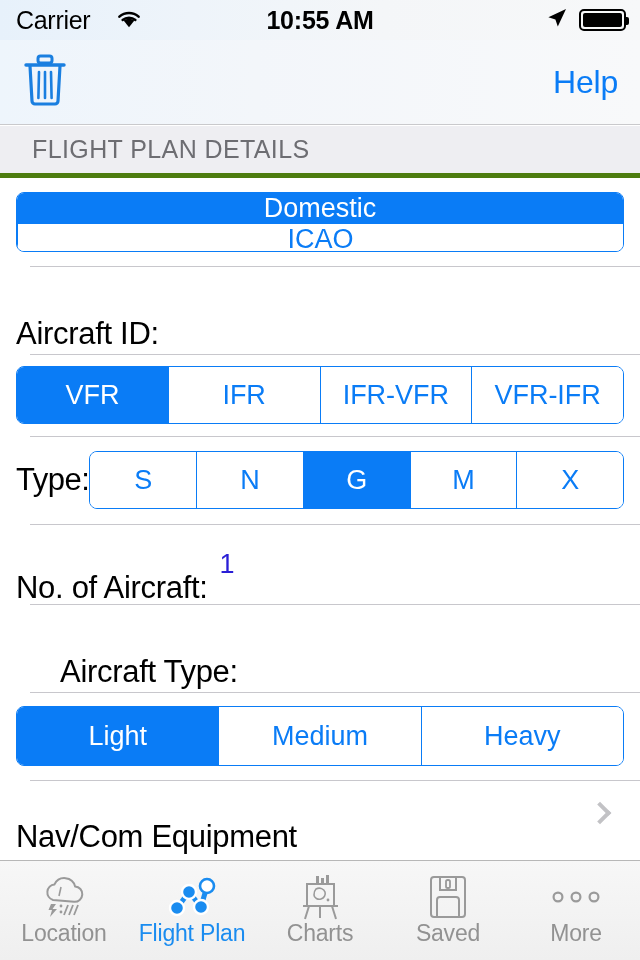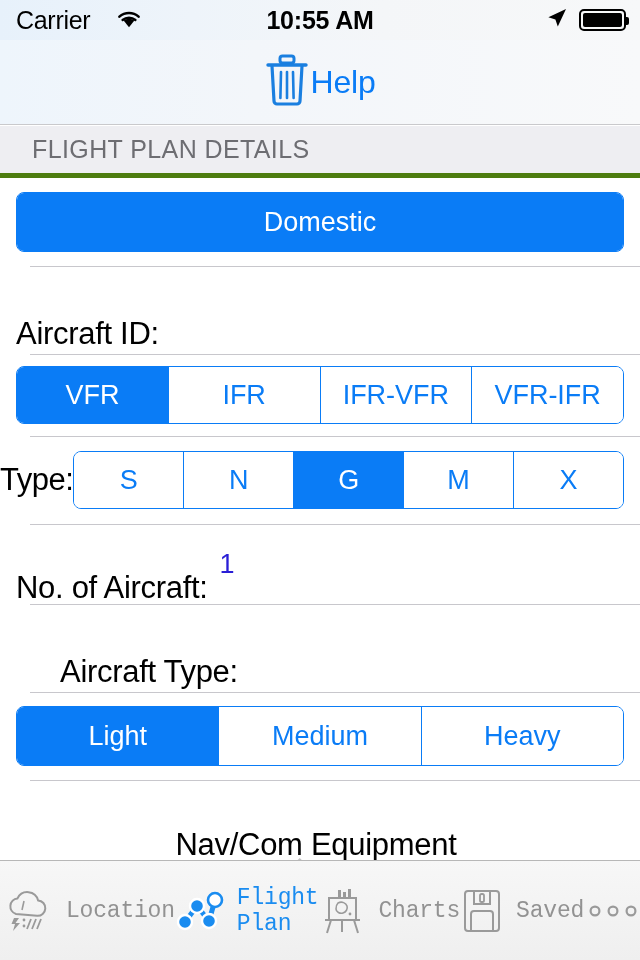--- a/index.html
+++ b/index.html
@@ -43,21 +43,21 @@
     content:""; position: absolute; right: -5px; top: 6px;
     width: 3px; height: 8px; background: #000; border-radius: 0 2px 2px 0;
   }
 
   
   .navbar {
     position: absolute; top: 40px; left: 0;
     width: 640px; height: 85px;
     background: linear-gradient(to right,#eef5fc 0%,#f3f6fa 40%,#f8f9fa 100%);
     border-bottom: 1px solid #c9c9cc;
-    display: flex; align-items: center; justify-content: center;
+    display: flex; align-items: center; justify-content: space-between;
     padding: 0 22px;
   }
   .help-btn {
     font-size: 32px; color: #0a7cf6; letter-spacing: -0.2px;
   }
 
   
   .section-header {
     position: absolute; top: 126px; left: 0;
     width: 640px; height: 52px;
@@ -104,50 +104,50 @@
 
   
   .row-plantype { height: 88px; }
   .row-plantype .seg { width: 608px; margin: 6px 16px; height: 60px; flex-direction: column; }
 
   .row-acid { height: 88px; }
 
   .row-rules { height: 82px; }
   .row-rules .seg { width: 608px; margin: 0 16px; height: 58px; }
 
-  .row-type { height: 88px; }
+  .row-type { height: 88px; padding-left: 16px; }
   .row-type .typelabel { font-size: 31px; color:#000; letter-spacing:-0.5px; }
   .row-type .seg { flex: 1; height: 58px; margin-right: 16px; }
 
   .row-noac { height: 80px; }
   .row-actype { height: 88px; padding-left: 44px; }
 
   .row-weight { height: 88px; }
   .row-weight .seg { width: 608px; margin: 0 16px; height: 60px; }
 
   .row-navcom {
-    height: 66px; justify-content: space-between; padding-right: 24px; flex-direction: column;
+    height: 66px; justify-content: space-between; padding-right: 24px;
   }
   .chev {
     width: 16px; height: 16px;
     border-top: 4px solid #c2c2c5; border-right: 4px solid #c2c2c5;
     transform: rotate(45deg); margin-right: 8px;
   }
 
   
   .tabbar {
     position: absolute; bottom: 0; left: 0;
     width: 640px; height: 100px;
     background: linear-gradient(to bottom,#f7f7f7 0%,#efefef 100%);
     border-top: 1px solid #b7b7b7;
     display: flex;
   }
   .tab {
-    flex: 1; display: flex; flex-direction: row;
-    align-items: center; justify-content: center; gap: 12px; font-family: Liberation Mono, monospace;
+    flex: 1; display: flex; flex-direction: column;
+    align-items: center; justify-content: center; gap: 0;
   }
   .tab .ticon { height: 46px; display: flex; align-items: center; justify-content: center; }
   .tab .tlabel { font-size: 23px; color: #929292; letter-spacing: -0.2px; }
   .tab.active .tlabel { color: #1a8cf0; }
 </style>
 </head>
 <body>
 
 <div id="screen">
 
@@ -191,20 +191,21 @@
 
   <div class="section-header">
     <span>FLIGHT PLAN DETAILS</span>
   </div>
 
   <div class="rows">
 
     <div class="row row-plantype">
       <div class="seg">
         <div class="segbtn on">Domestic</div>
+        <div class="segbtn">ICAO</div>
       </div>
     </div>
 
     <div class="row row-acid">
       <span class="row-label">Aircraft ID:</span>
       <span class="row-value-blue"></span>
     </div>
 
     <div class="row row-rules">
       <div class="seg">

